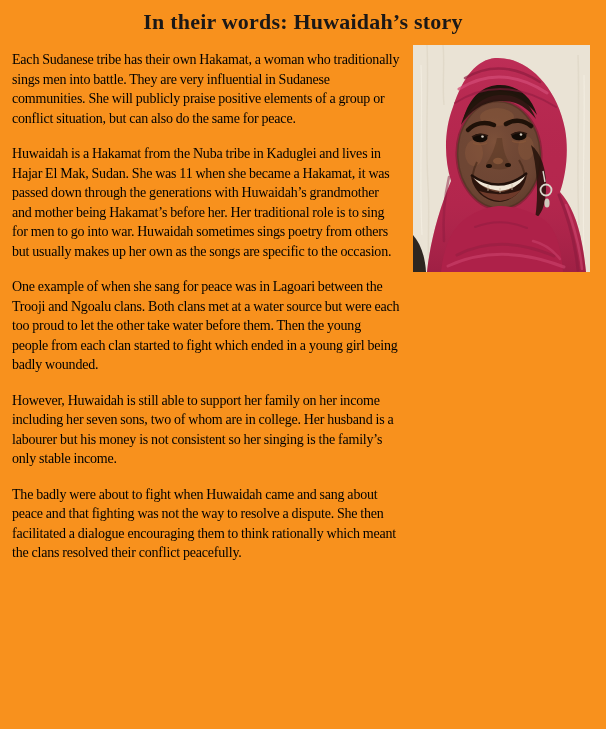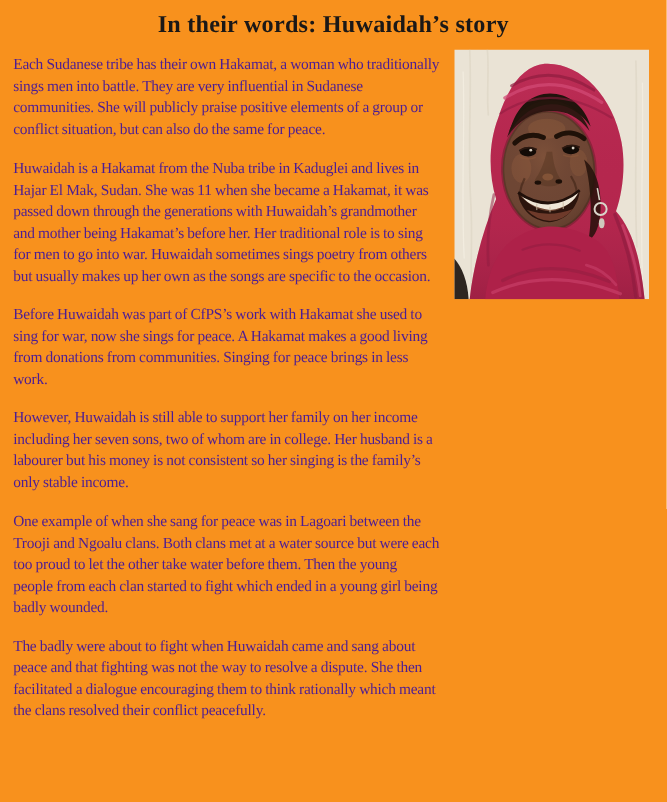--- a/index.html
+++ b/index.html
@@ -30,44 +30,43 @@
     flex: 1 1 auto;
     max-width: 393px;
     padding-top: 5px;
   }
   .text-col p {
     margin: 0 0 16px;
     font-size: 14px;
     line-height: 19.5px;
     letter-spacing: -0.2px;
     word-spacing: -0.3px;
-    color: #4c1d95;
+    color: #000000;
   }
   .photo-frame {
     flex: 0 0 auto;
     width: 177px;
     height: 227px;
   }
   .photo-frame svg { display: block; }
 </style>
 </head>
 <body>
 
 <div class="page">
 
   <h1 class="page-title">In their words: Huwaidah’s story</h1>
 
   <div class="content">
 
     <div class="text-col">
       <p>Each Sudanese tribe has their own Hakamat, a woman who traditionally sings men into battle. They are very influential in Sudanese communities. She will publicly praise positive elements of a group or conflict situation, but can also do the same for peace.</p>
       <p>Huwaidah is a Hakamat from the Nuba tribe in Kaduglei and lives in Hajar El Mak, Sudan. She was 11 when she became a Hakamat, it was passed down through the generations with Huwaidah’s grandmother and mother being Hakamat’s before her. Her traditional role is to sing for men to go into war. Huwaidah sometimes sings poetry from others but usually makes up her own as the songs are specific to the occasion.</p>
-      <p>Before Huwaidah was part of CfPS’s work with Hakamat she used to sing for war, now she sings for peace. A Hakamat makes a good living from donations from communities. Singing for peace brings in less work.</p>
+      <p>One example of when she sang for peace was in Lagoari between the Trooji and Ngoalu clans. Both clans met at a water source but were each too proud to let the other take water before them. Then the young people from each clan started to fight which ended in a young girl being badly wounded.</p>
       <p>However, Huwaidah is still able to support her family on her income including her seven sons, two of whom are in college. Her husband is a labourer but his money is not consistent so her singing is the family’s only stable income.</p>
-      <p>One example of when she sang for peace was in Lagoari between the Trooji and Ngoalu clans. Both clans met at a water source but were each too proud to let the other take water before them. Then the young people from each clan started to fight which ended in a young girl being badly wounded.</p>
       <p>The badly were about to fight when Huwaidah came and sang about peace and that fighting was not the way to resolve a dispute. She then facilitated a dialogue encouraging them to think rationally which meant the clans resolved their conflict peacefully.</p>
     </div>
 
     <div class="photo-frame">
       <svg viewBox="0 0 177 227" width="177" height="227">
         <defs>
           <linearGradient id="wallG" x1="0" y1="0" x2="0" y2="1">
             <stop offset="0" stop-color="#EFE8DC"></stop>
             <stop offset="1" stop-color="#E2DACA"></stop>
           </linearGradient>

